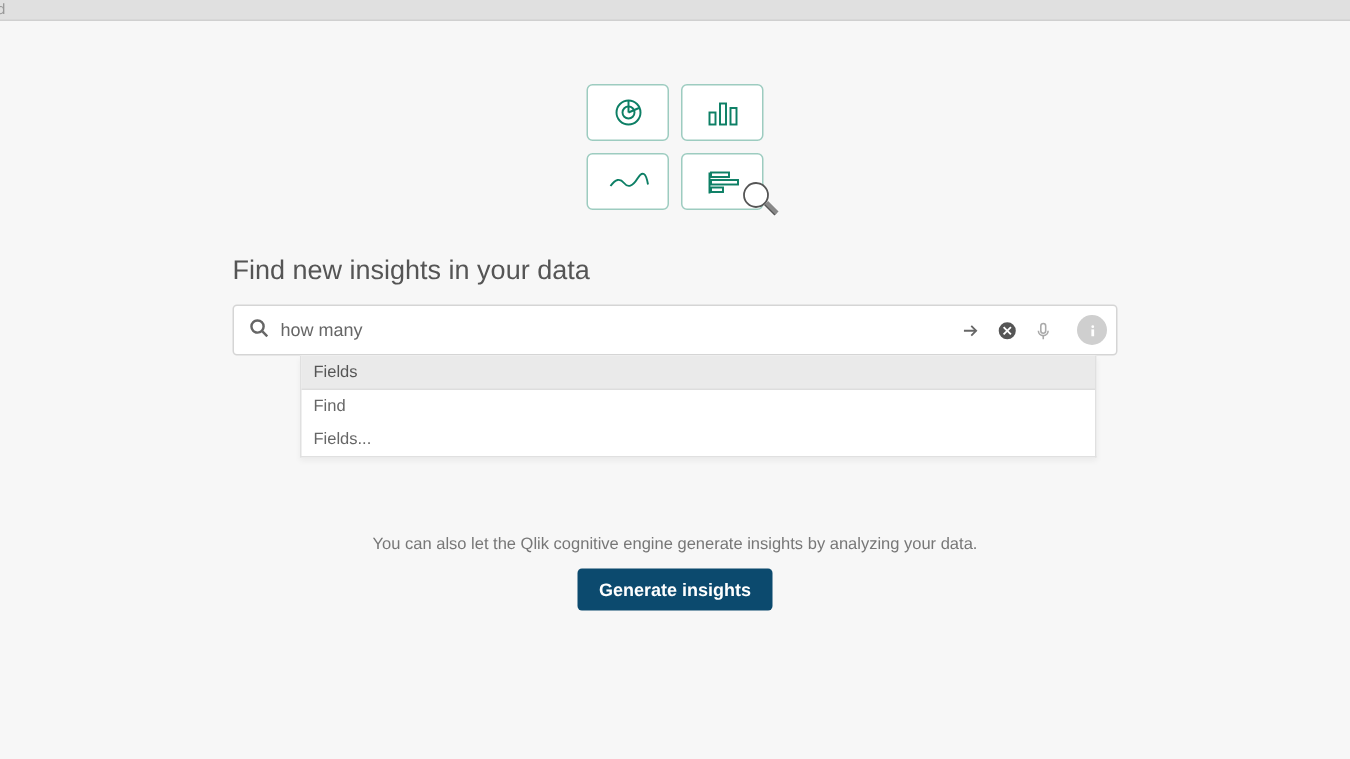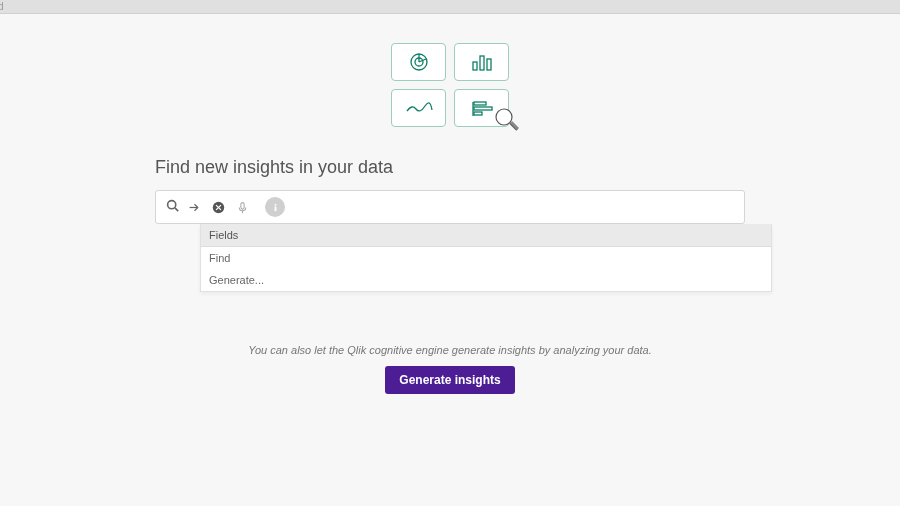--- a/index.html
+++ b/index.html
@@ -19,21 +19,21 @@
     }
     .topbar-d {
       position: absolute;
       left: -2px;
       top: 1px;
       font-size: 10px;
       color: #999;
     }
 
     .main {
-      padding: 29px 0 0 0;
+      padding: 42px 0 0 0;
     }
 
     
     .chart-icons {
       width: 130px;
       margin: 0 auto 30px auto;
       display: flex;
       flex-wrap: wrap;
       gap: 8px;
       justify-content: center;
@@ -108,21 +108,21 @@
       display: flex; align-items:center; justify-content:center;
       margin-left: 6px;
     }
     .info-btn svg { width: 11px; height: 11px; fill:#fff; }
 
     
     .dropdown {
       position: absolute;
       top: 34px;
       left: 45px;
-      width: 572px;
+      width: 531px;
       background: #fff;
       border: 1px solid #e0e0e0;
       border-top: none;
       box-shadow: 0 2px 4px rgba(0,0,0,.05);
     }
     .dropdown-header {
       background: #eaeaea;
       font-size: 11px;
       color: #555;
       padding: 5px 8px;
@@ -136,24 +136,23 @@
     }
 
     .hint-section {
       margin-top: 120px;
       text-align: center;
     }
     .hint-text {
       font-size: 11px;
       color: #777;
       margin-bottom: 10px;
-      font-style: italic;
     }
     .generate-btn {
-      background: #4c1d95;
+      background: #0c4a6e;
       color: #fff;
       border: none;
       border-radius: 3px;
       padding: 7px 14px;
       font-size: 12px;
       font-weight: 600;
       cursor: pointer;
     }
   </style>
 </head>
@@ -207,20 +206,21 @@
     <div class="heading">Find new insights in your data</div>
 
     <div class="search-container">
       <div class="search-box">
         <span class="search-icon">
           <svg viewBox="0 0 16 16">
               <circle cx="7" cy="7" r="5"></circle>
               <line x1="11" y1="11" x2="15" y2="15"></line>
             </svg>
         </span>
+        <input class="search-input" value="how many " style="">
         <div class="right-icons">
           <span class="icon-btn">
             <svg viewBox="0 0 16 16" stroke="#666" fill="none" stroke-width="1.5">
                 <line x1="2" y1="8" x2="12" y2="8"></line>
                 <polyline points="8,4 12,8 8,12"></polyline>
               </svg>
           </span>
           <span class="icon-btn">
             <svg viewBox="0 0 16 16">
                 <circle cx="8" cy="8" r="7" fill="#555"></circle>
@@ -240,21 +240,21 @@
                 <circle cx="6" cy="3" r="1"></circle>
                 <rect x="5" y="5" width="2" height="5"></rect>
               </svg>
           </span>
         </div>
       </div>
 
       <div class="dropdown">
         <div class="dropdown-header">Fields</div>
         <div class="dropdown-item">Find</div>
-        <div class="dropdown-item">Generate...</div>
+        <div class="dropdown-item">Fields...</div>
       </div>
     </div>
 
     <div class="hint-section">
       <div class="hint-text">You can also let the Qlik cognitive engine generate insights by analyzing your data.</div>
       <button class="generate-btn">Generate insights</button>
     </div>
   </div>
 
 </div>

